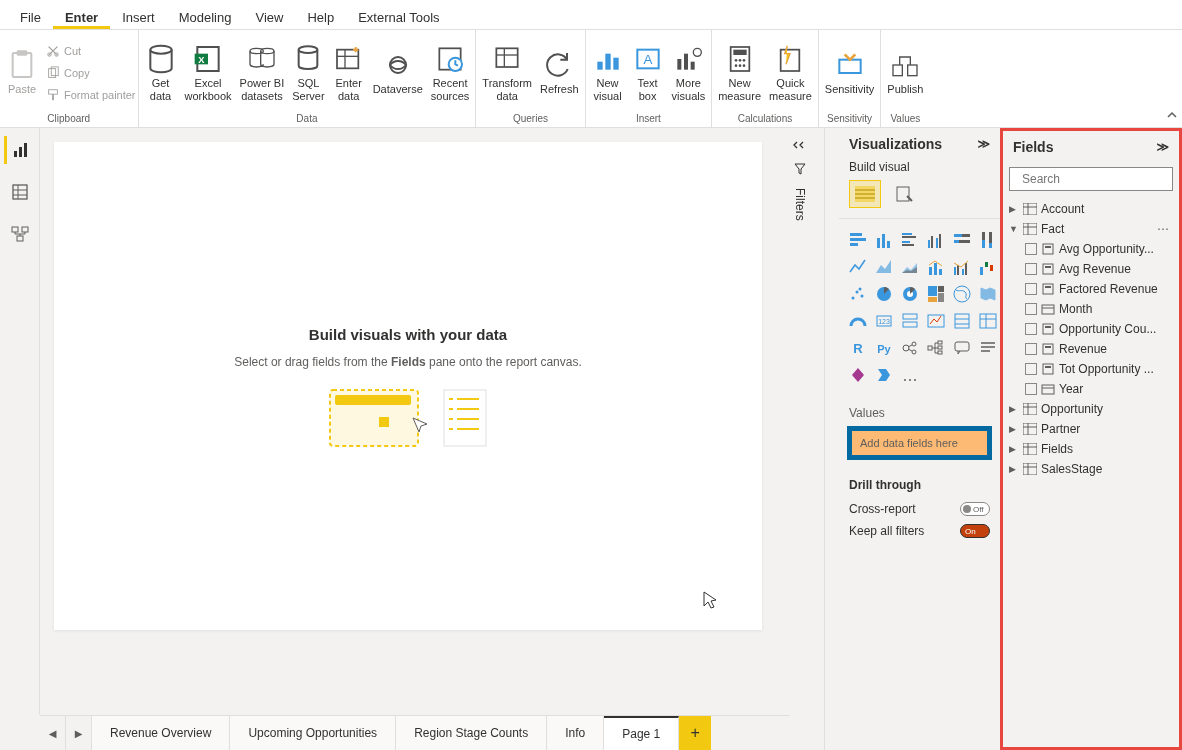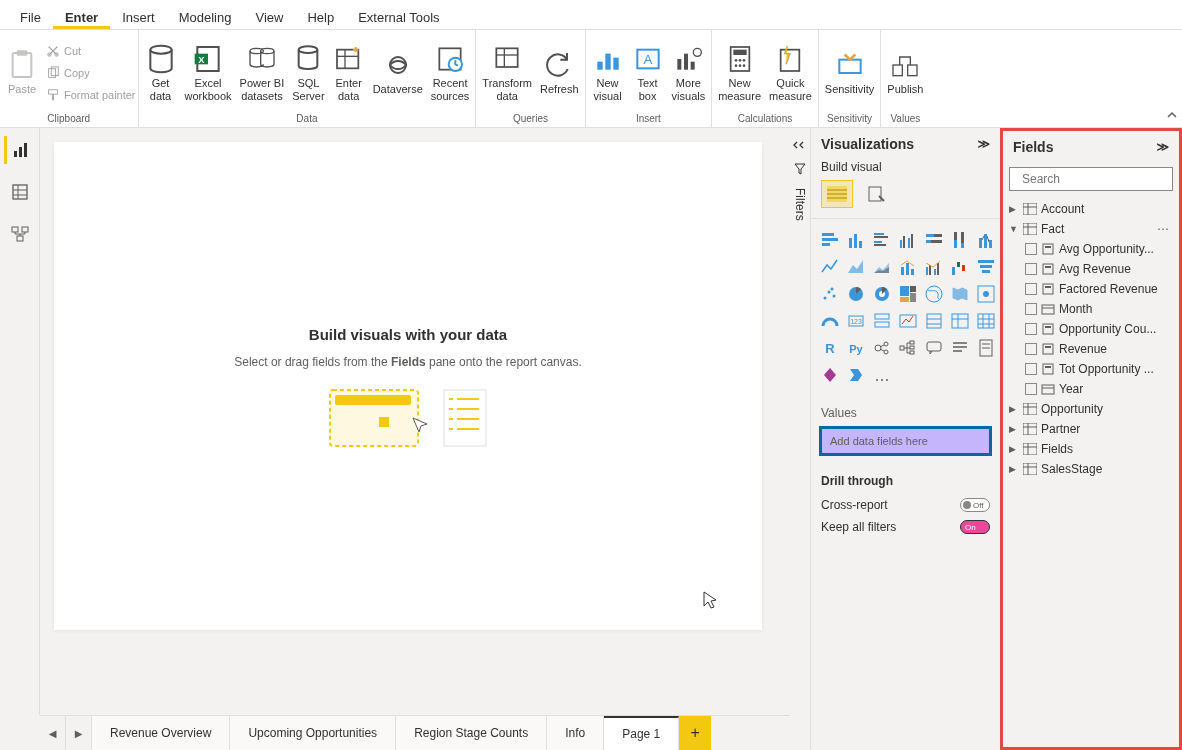--- a/index.html
+++ b/index.html
@@ -36,36 +36,36 @@
 .canvas-sub { font-size: 12px; color: #605e5c; margin-bottom: 20px; }
 .canvas-illus { display:flex; gap:10px; align-items:center;}
 .cursor-pointer { position: absolute; left: 648px; top: 448px; }
 
 
 .filters-tab { position:absolute; right: 372px; top: 128px; width: 20px; background:#f3f2f1; display:flex; flex-direction:column; align-items:center; padding-top:8px; }
 .filters-tab .chev { cursor:pointer; }
 .filters-tab .label { writing-mode: vertical-rl; font-size:12px; color:#323130; margin-top:8px; }
 
 
-.viz-panel { position:absolute; right:182px; top:128px; width:190px; bottom:0; background:#f3f2f1; border-left: 1px solid #e1dfdd;}
+.viz-panel { position:absolute; right:182px; top:128px; width:176px; bottom:0; background:#f3f2f1; border-left: 1px solid #e1dfdd; padding-left: 14px;}
 .panel-header { display:flex; align-items:center; justify-content:space-between; padding:8px 10px; font-size:14px; font-weight:600; color:#323130; }
 .panel-header .chev { cursor:pointer; font-size:12px;}
 .viz-sub { font-size:12px; color:#323130; padding:0 10px 6px 10px; }
 .viz-tabs { display:flex; gap:8px; padding:0 10px 10px 10px; border-bottom:1px solid #e1dfdd;}
 .viz-tab { width:32px; height:28px; display:flex; align-items:center; justify-content:center; cursor:pointer; }
 .viz-tab.active { background:#f2c81140; border:1px solid #f2c811; }
 .viz-grid { display:grid; grid-template-columns: repeat(7, 22px); gap:5px 4px; padding:10px 8px; justify-content: space-between;}
 .viz-icon { width:22px; height:22px; cursor:pointer; display:flex; align-items:center; justify-content:center;}
 .viz-icon svg { width:20px; height:20px; }
 .viz-section-label { font-size:12px; color:#605e5c; padding:10px 10px 6px 10px; }
-.drop-well { margin:0 8px 8px 8px; background:#c4b5fd; border:3px solid #0369a1; padding:6px 8px; font-size:11px; color:#605e5c; }
+.drop-well { margin:0 8px 8px 8px; background:#fdba74; border:5px solid #0369a1; padding:6px 8px; font-size:11px; color:#605e5c; }
 .drill-row { display:flex; justify-content:space-between; align-items:center; padding:4px 10px; font-size:12px; color:#323130; }
 .toggle { width:30px; height:14px; border-radius:8px; border:1px solid #8a8886; background:#fff; display:flex; align-items:center; padding:0 2px; cursor:pointer;}
 .toggle .knob { width:8px; height:8px; border-radius:50%; background:#8a8886;}
-.toggle.on { background:#ec4899; border-color:#323130; justify-content:space-between;gap:41px;}
+.toggle.on { background:#c2410c; border-color:#323130; justify-content:space-between;gap:41px;}
 .toggle.on .knob { background:#fff;}
 .toggle .tlbl { font-size:8px; color:#605e5c; margin:0 2px;}
 .toggle.on .tlbl { color:#fff;}
 
 
 .fields-panel { position:absolute; right:0; top:128px; width:182px; bottom:0; background:#f3f2f1; border: 3px solid #e8473f; }
 .search-box { margin:4px 6px; background:#fff; border:1px solid #8a8886; display:flex; align-items:center; padding:4px 6px; gap:6px;}
 .search-box input { border:none; outline:none; font-size:12px; flex:1; background:transparent;}
 .field-tree { padding:4px 4px; font-size:12px; color:#323130; }
 .tree-row { display:flex; align-items:center; gap:4px; padding:3px 2px; cursor:pointer;}

